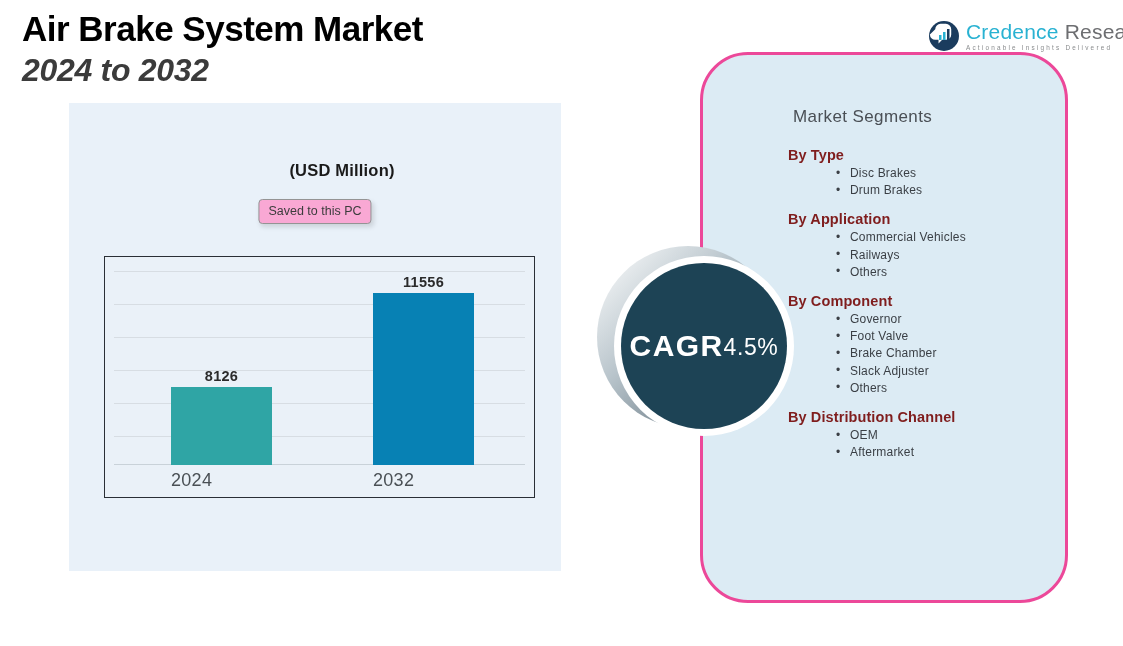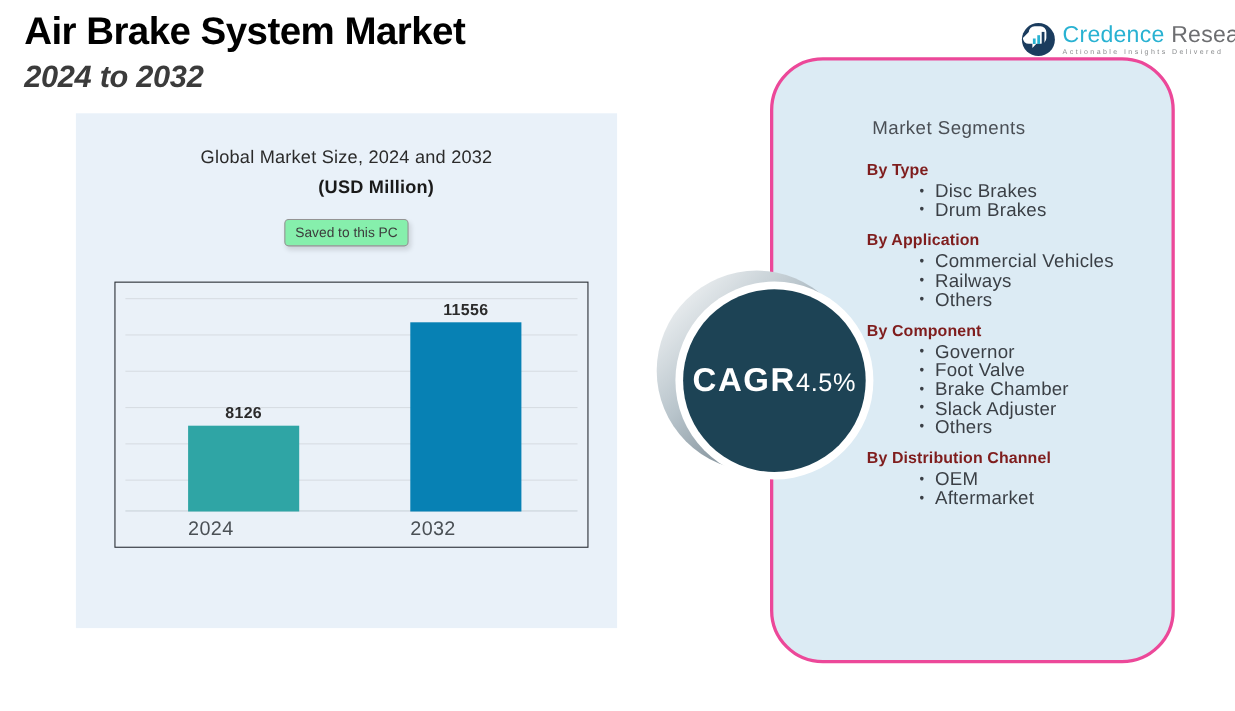--- a/index.html
+++ b/index.html
@@ -25,21 +25,21 @@
   }
   #title-line1 {
     font-size: 35px;
     font-weight: bold;
     letter-spacing: -0.5px;
     line-height: 42px;
     color: #000000;
     white-space: nowrap;
   }
   #title-line2 {
-    font-size: 28px;
+    font-size: 32px;
     font-weight: bold;
     font-style: italic;
     letter-spacing: -0.3px;
     line-height: 40px;
     color: #3b3b3b;
     white-space: nowrap;
   }
 
   
   #logo {
@@ -102,21 +102,21 @@
     font-weight: bold;
     color: #1a1a1a;
     letter-spacing: 0.2px;
     padding-left: 27px;
   }
   #saved-tooltip {
     position: absolute;
     left: 50%;
     transform: translateX(-50%);
     top: 96px;
-    background: #86efac;
+    background: #f9a8d4;
     border: 1px solid #949494;
     border-radius: 4px;
     padding: 4px 9px 5px 9px;
     font-size: 12.5px;
     color: #3c3c3c;
     white-space: nowrap;
     box-shadow: 2px 3px 5px rgba(0,0,0,0.13);
   }
 
   
@@ -199,21 +199,21 @@
     color: #7f1d1d;
     letter-spacing: 0.1px;
     margin-bottom: 2px;
   }
   .seg-items {
     list-style: none;
     margin: 0;
     padding: 0 0 0 48px;
   }
   .seg-items li {
-    font-size: 17px;
+    font-size: 12px;
     color: #3a3f45;
     line-height: 17.2px;
     position: relative;
     padding-left: 14px;
     letter-spacing: 0.2px;
   }
   .seg-items li::before {
     content: "\2022";
     position: absolute;
     left: 0;
@@ -294,21 +294,20 @@
   </svg>
   <div id="logo-text">
     <div id="logo-name">
       <span class="c">Credence</span><span class="r"> Research</span>
     </div>
     <div id="logo-tagline">Actionable Insights Delivered</div>
   </div>
 </div>
 
 <div id="chart-panel">
-  <div id="chart-title">Global Market Size, 2024 and 2032</div>
   <div id="chart-subtitle">(USD Million)</div>
   <div id="saved-tooltip">Saved to this PC</div>
 
   <div id="plot">
     <div class="gridline" style="top:14px"></div>
     <div class="gridline" style="top:47px"></div>
     <div class="gridline" style="top:80px"></div>
     <div class="gridline" style="top:113px"></div>
     <div class="gridline" style="top:146px"></div>
     <div class="gridline" style="top:179px"></div>

